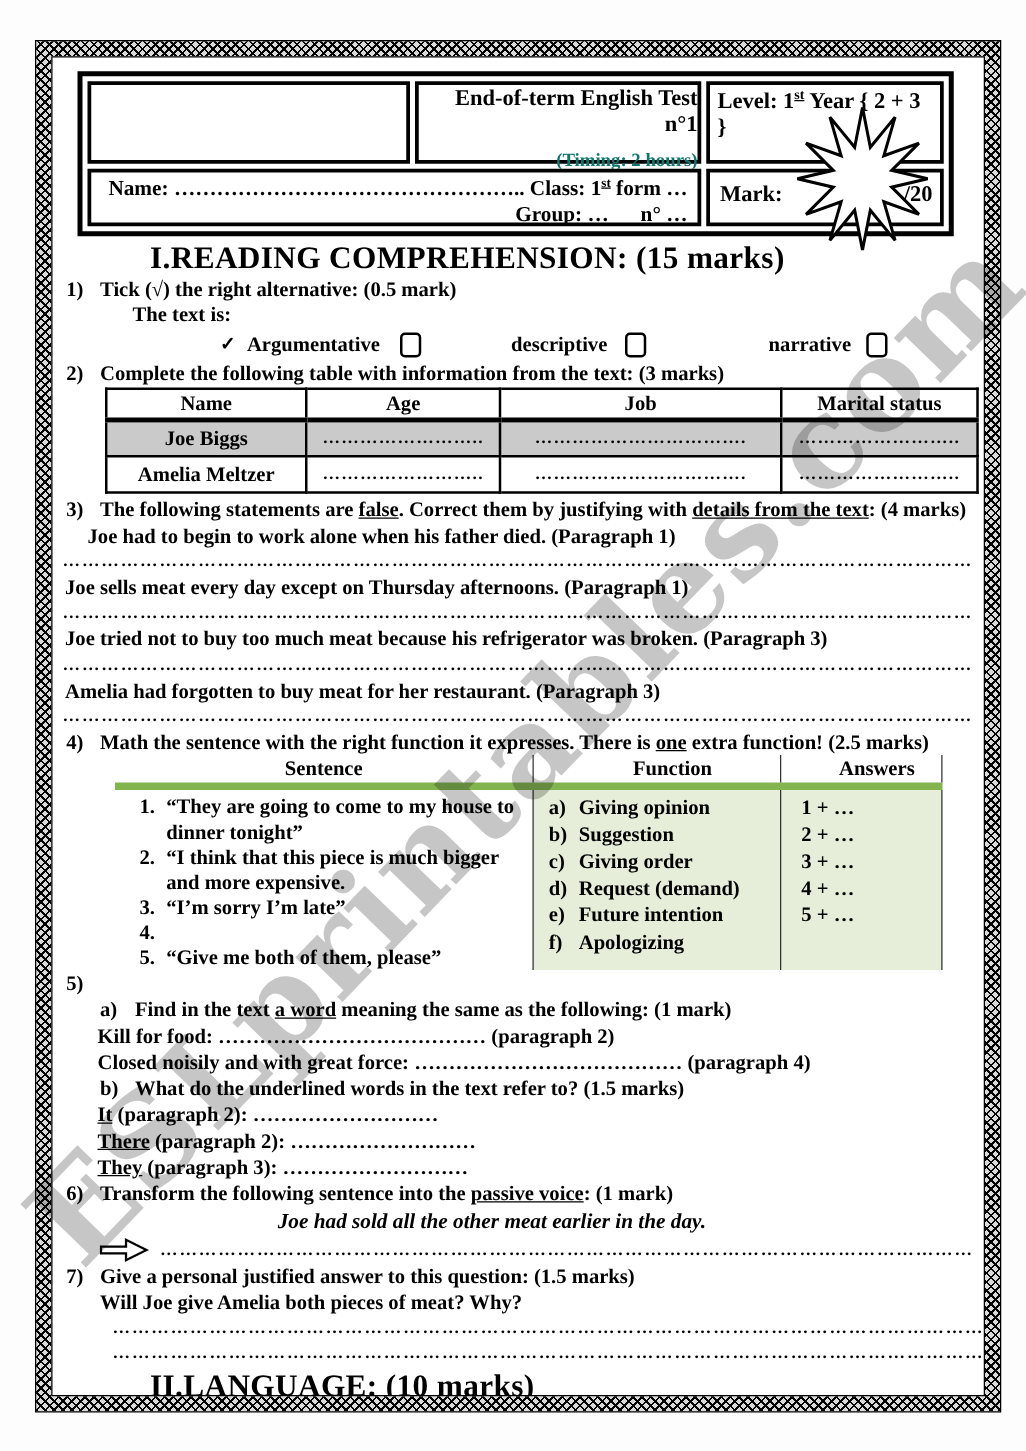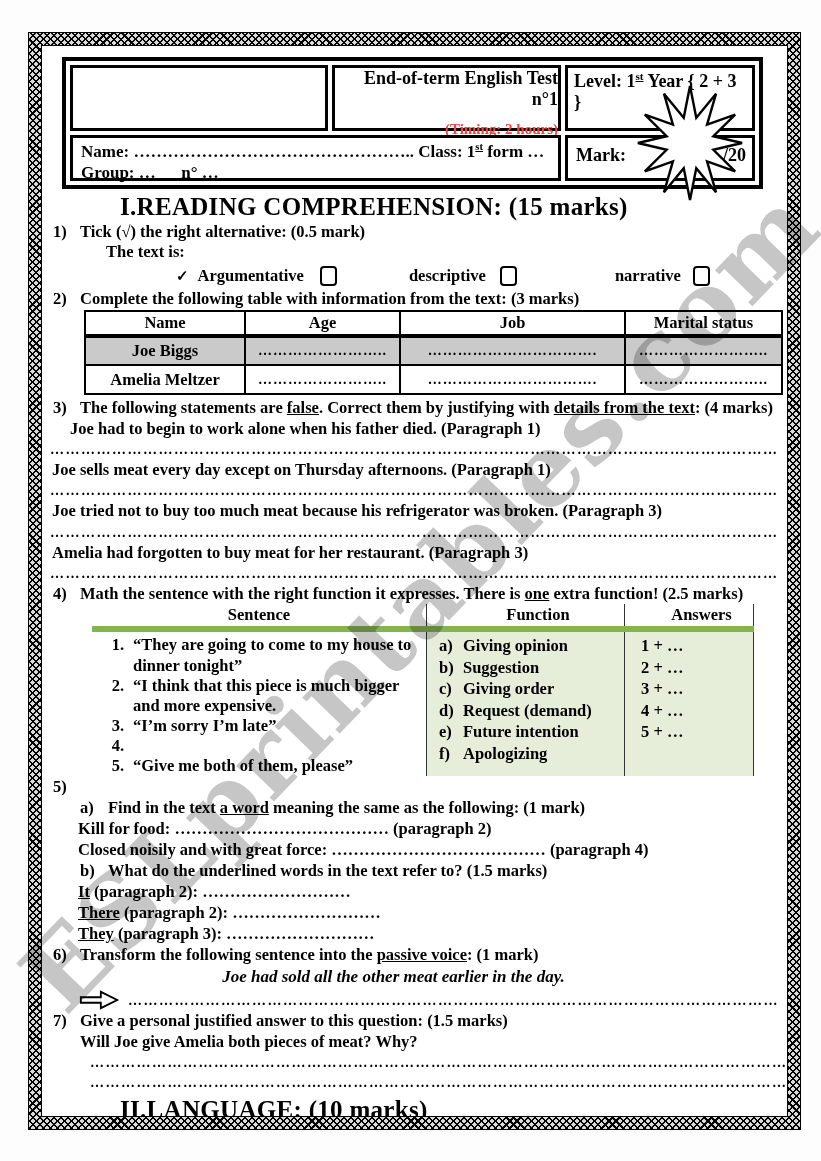--- a/index.html
+++ b/index.html
@@ -37,23 +37,23 @@
   
   .hdr {
     margin: 6px 14px 0 12px;
     border: 4px solid #000; background: #fff;
     padding: 4px; position: relative;
     display: grid; grid-template-columns: 258px 1fr 190px; grid-template-rows: 66px 46px;
     gap: 4px;
   }
   .hcell { border: 3px solid #000; background: #fff; }
   .c-title { text-align: right; padding-top: 0; font-size: 18px; }
-  .c-title .timing { margin-top: 11px; color: #ef4444; font-size: 15px; }
+  .c-title .timing { margin-top: 11px; color: #0f766e; font-size: 15px; }
   .c-level { padding: 2px 6px; font-size: 18px; }
-  .c-name { grid-column: 1 / 3; padding: 2px 8px; font-size: 17px; line-height: 1.25; }
+  .c-name { grid-column: 1 / 3; padding: 2px 8px; font-size: 17px; line-height: 1.25; text-align: right; }
   .c-mark { padding: 7px 6px 0 8px; font-size: 18px; display: flex; justify-content: space-between; gap: 24px; }
   .star { position: absolute; right: 14px; top: 22px; width: 110px; height: 120px; z-index: 5; }
   sup.u { text-decoration: underline; font-size: 0.62em; }
   .pre { white-space: pre; }
   
   .sec-head { font-size: 25px; margin: 4px 0 1px 70px; letter-spacing: .3px; }
   .q { display: flex; margin-top: 1px; font-size: 16.5px; line-height: 1.2; }
   .qn { flex: 0 0 30px; padding-left: 3px; }
   .u { text-decoration: underline; }
   .textis { margin-left: 56px; font-size: 16.5px; line-height: 1.2; }

